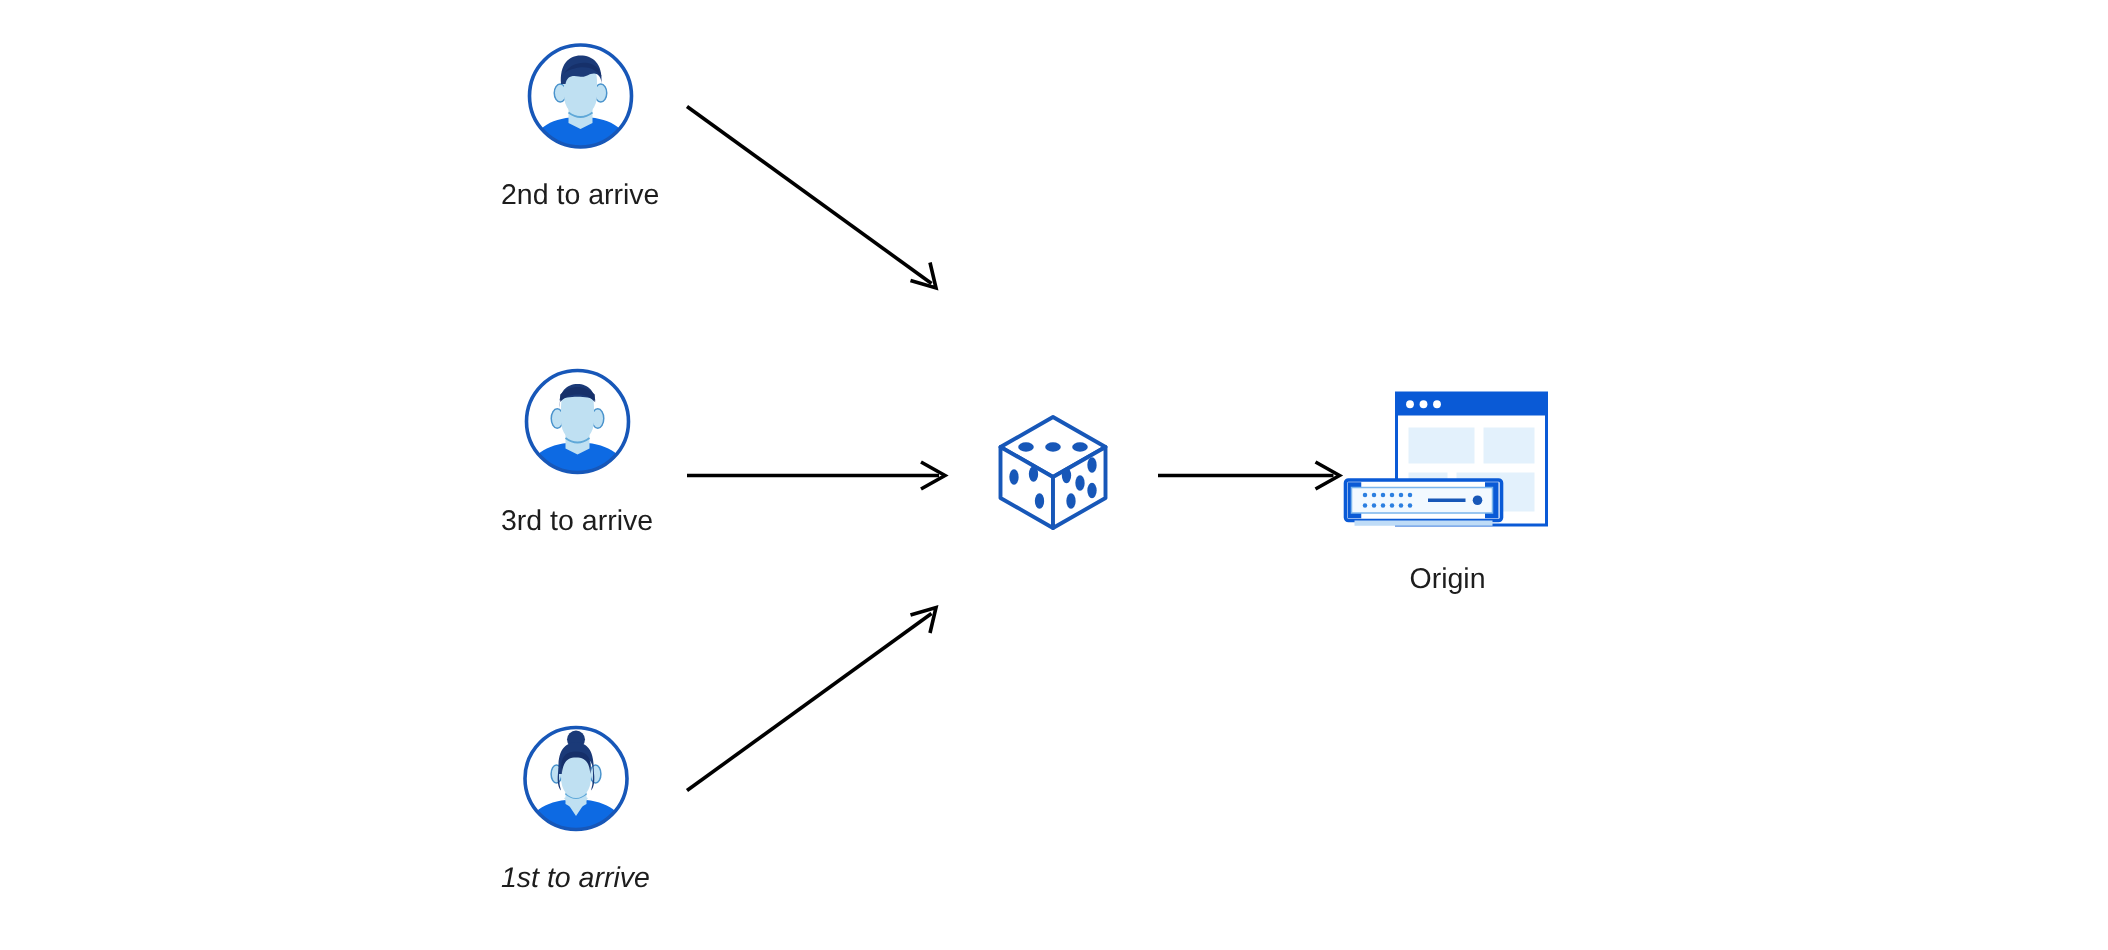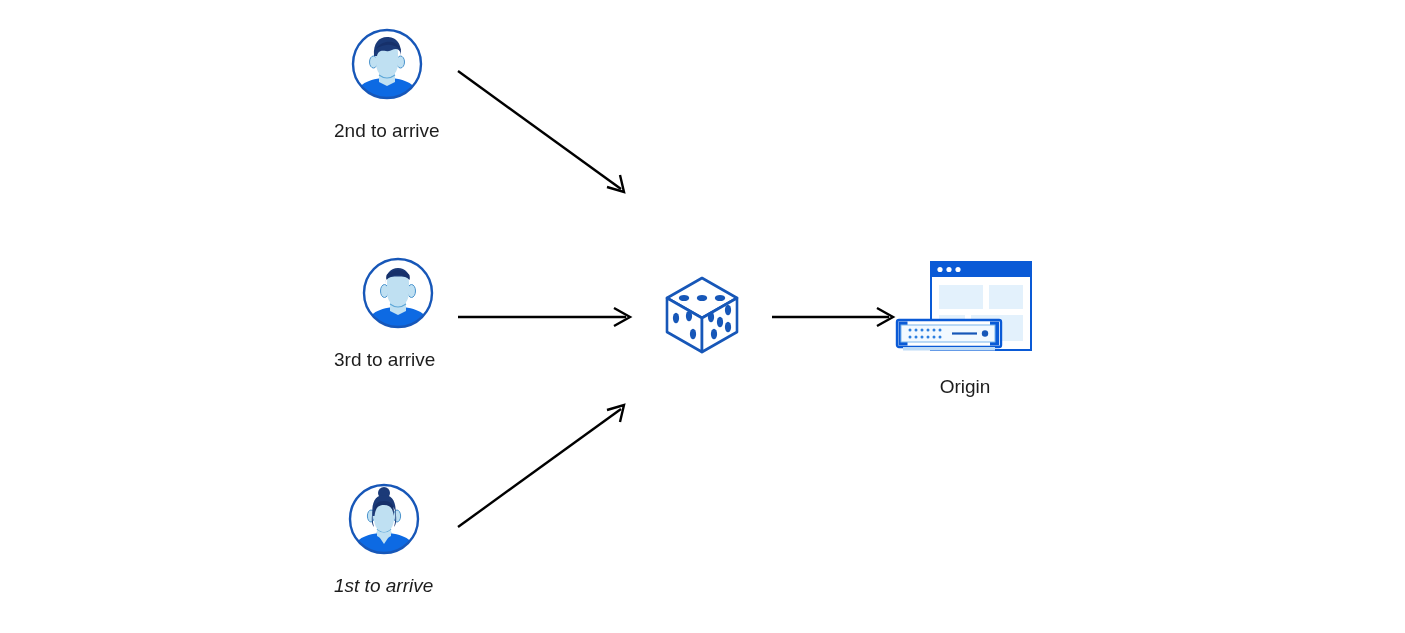--- a/index.html
+++ b/index.html
@@ -100,21 +100,21 @@
                    C 31 23 28 24 27 29 Z" fill="#1b3a78"></path>
           <path d="M 26 22 C 30 16 36 14 42 15 C 47 16 50 19 51 24
                    C 47 19 42 17 36 18 C 31 19 28 20 26 22 Z" fill="#16306a"></path>
         </g>
         <circle cx="37" cy="37" r="34" fill="none" stroke="#1757b8" stroke-width="2.4"></circle>
       </svg>
     </div>
     <div class="node-label avatar-label">2nd to arrive</div>
   </div>
 
-  <div class="node" style="left:334px; top:256px;align-items:flex-end;">
+  <div class="node" style="left:334px; top:244px;">
     <div class="avatar-wrap">
       <svg width="74" height="74" viewBox="0 0 74 74">
         <defs>
           <clipPath id="clip-av2">
               <circle cx="37" cy="37" r="34"></circle>
             </clipPath>
         </defs>
         <circle cx="37" cy="37" r="34" fill="#ffffff"></circle>
         <g clip-path="url(#clip-av2)">
           <path d="M 3 74 C 5 59 17 51 37 51 C 57 51 69 59 71 74 Z" fill="#0d6ae3"></path>

